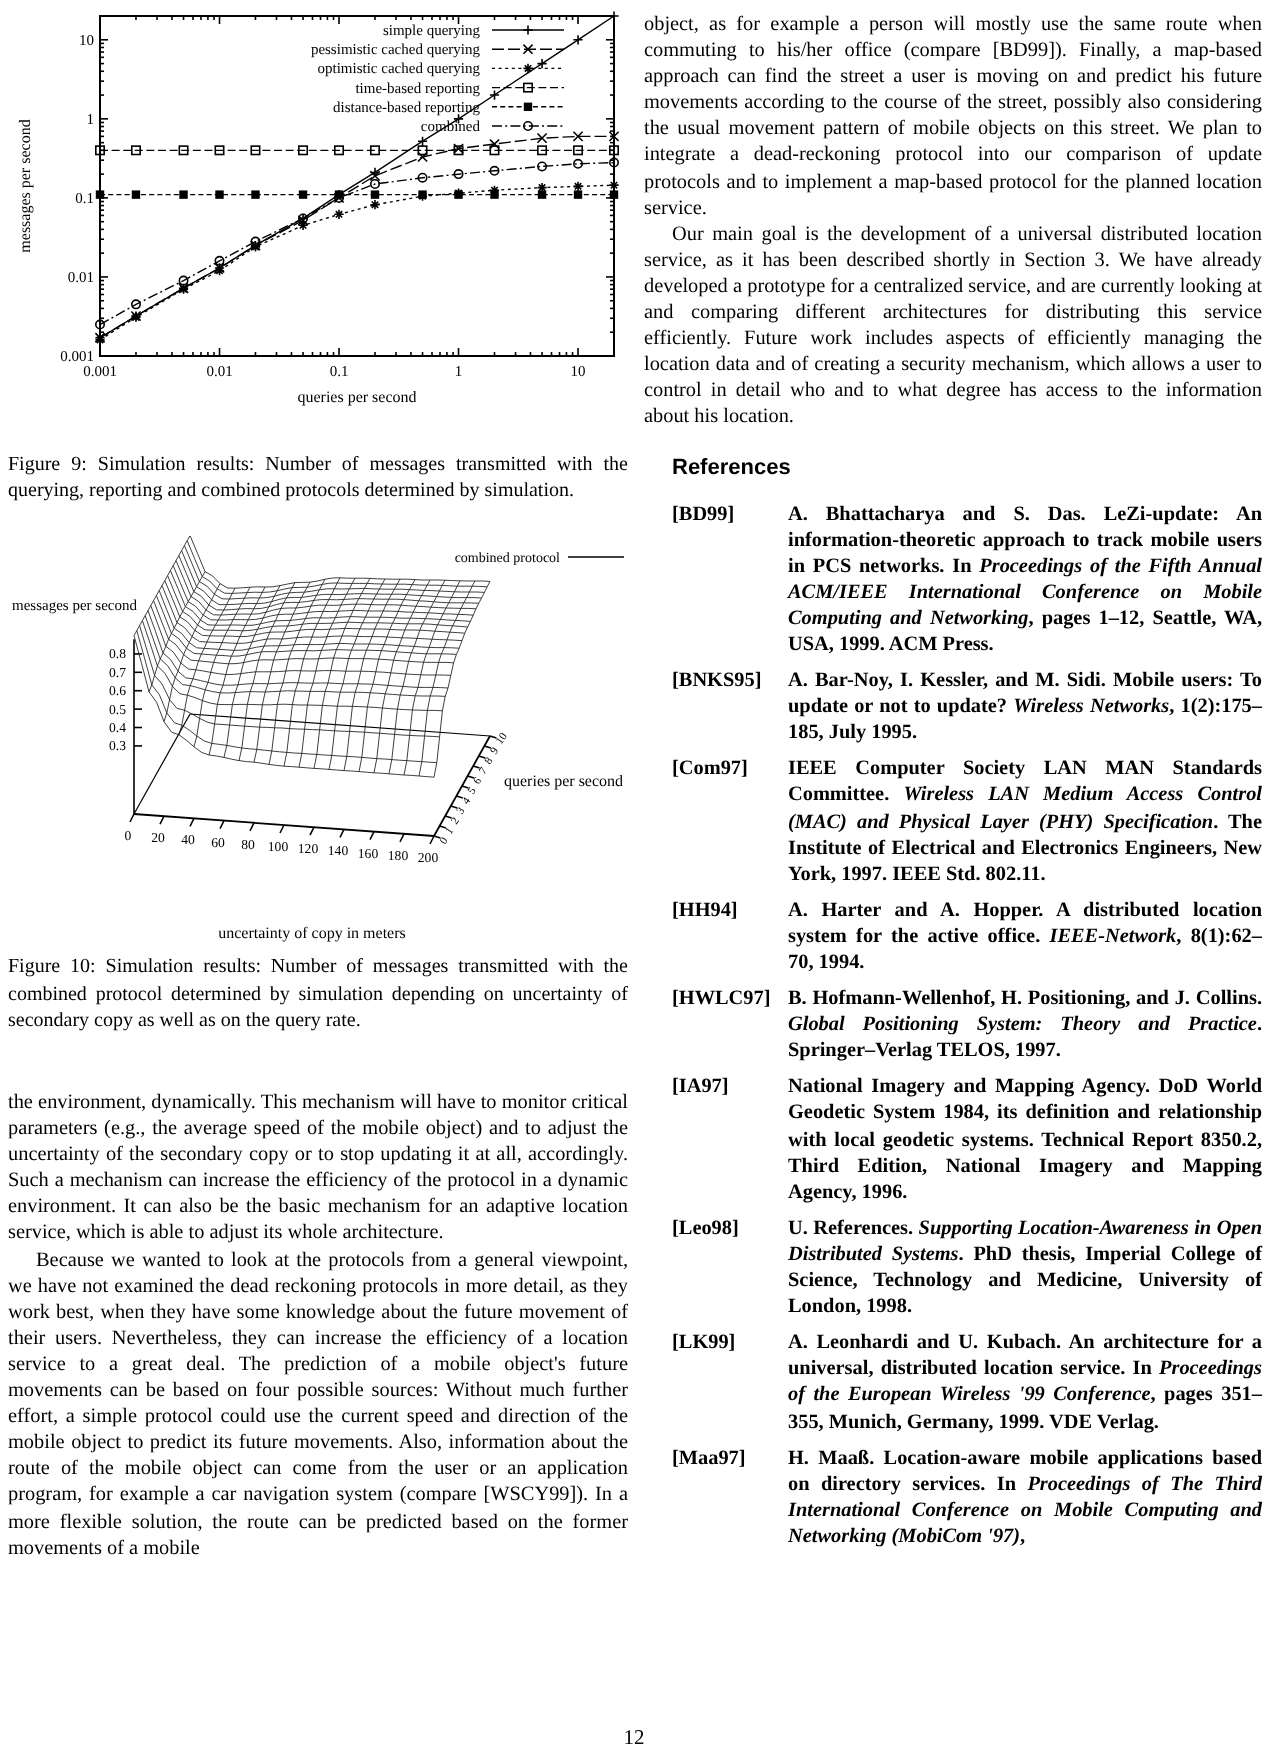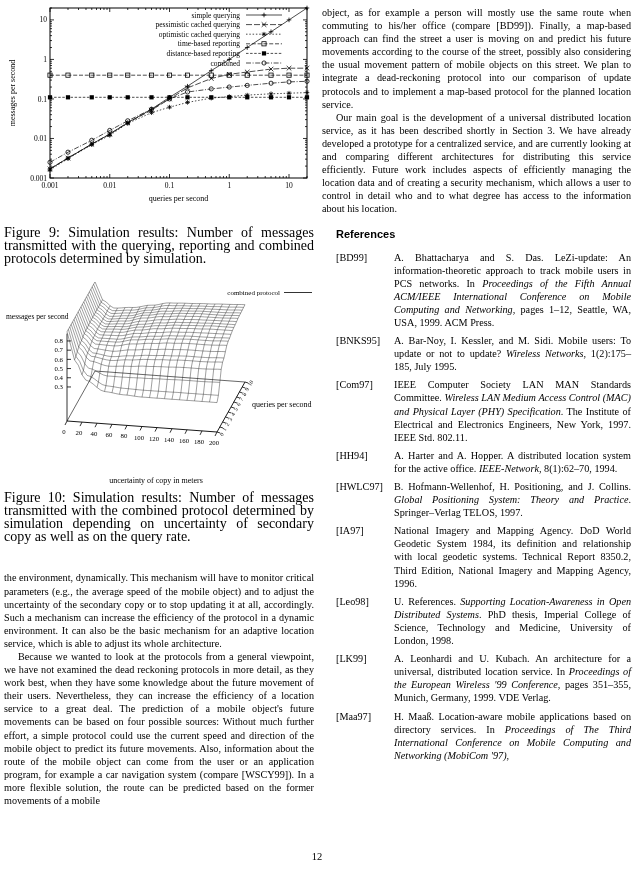--- a/index.html
+++ b/index.html
@@ -3,32 +3,32 @@
 <meta charset="utf-8">
 <style>
   html,body{margin:0;padding:0;background:#888;}
   .page{position:relative;width:634px;height:875px;background:#ffffff;overflow:hidden;
         font-family:"Liberation Serif","DejaVu Serif",serif;color:#000;}
   .col{position:absolute;top:0;}
   .col-left{left:4px;width:310px;}
   .col-right{left:322px;width:309px;top:6px;}
   p.body{font-size:10.2px;line-height:13.1px;text-align:justify;margin:0;}
   p.indent{text-indent:14px;}
-  .fig-caption{font-size:14px;line-height:13.2px;text-align:justify;margin:0;}
+  .fig-caption{font-size:10px;line-height:13.2px;text-align:justify;margin:0;}
   #cap9{margin-top:16px;}
   #fig10wrap{margin-top:16px;}
   #cap10{margin-top:4px;}
   #leftbody{margin-top:28px;}
   .refs-heading{font-family:"Liberation Sans","DejaVu Sans",sans-serif;font-weight:bold;
         font-size:11px;margin:12px 0 11px 14px;}
-  .refs{padding-left:14px;}
+  .refs{padding-left:14px;font-weight:bold;}
   .ref{display:flex;margin-bottom:5px;font-size:10.2px;line-height:13.1px;}
   .ref-label{width:58px;flex:none;}
   .ref-body{flex:1;text-align:justify;}
-  .page-number{position:absolute;left:0;right:0;bottom:13px;text-align:center;font-size:10.5px;}
+  .page-number{position:absolute;left:0;right:0;bottom:0;text-align:center;font-size:10.5px;}
   svg{display:block;}
   svg text{font-family:"Liberation Serif","DejaVu Serif",serif;}
 </style>
 </head>
 <body>
 
 <div class="page">
 
   <div class="col col-left">
     <svg id="fig9" width="310" height="210" viewBox="0 0 310 210">

